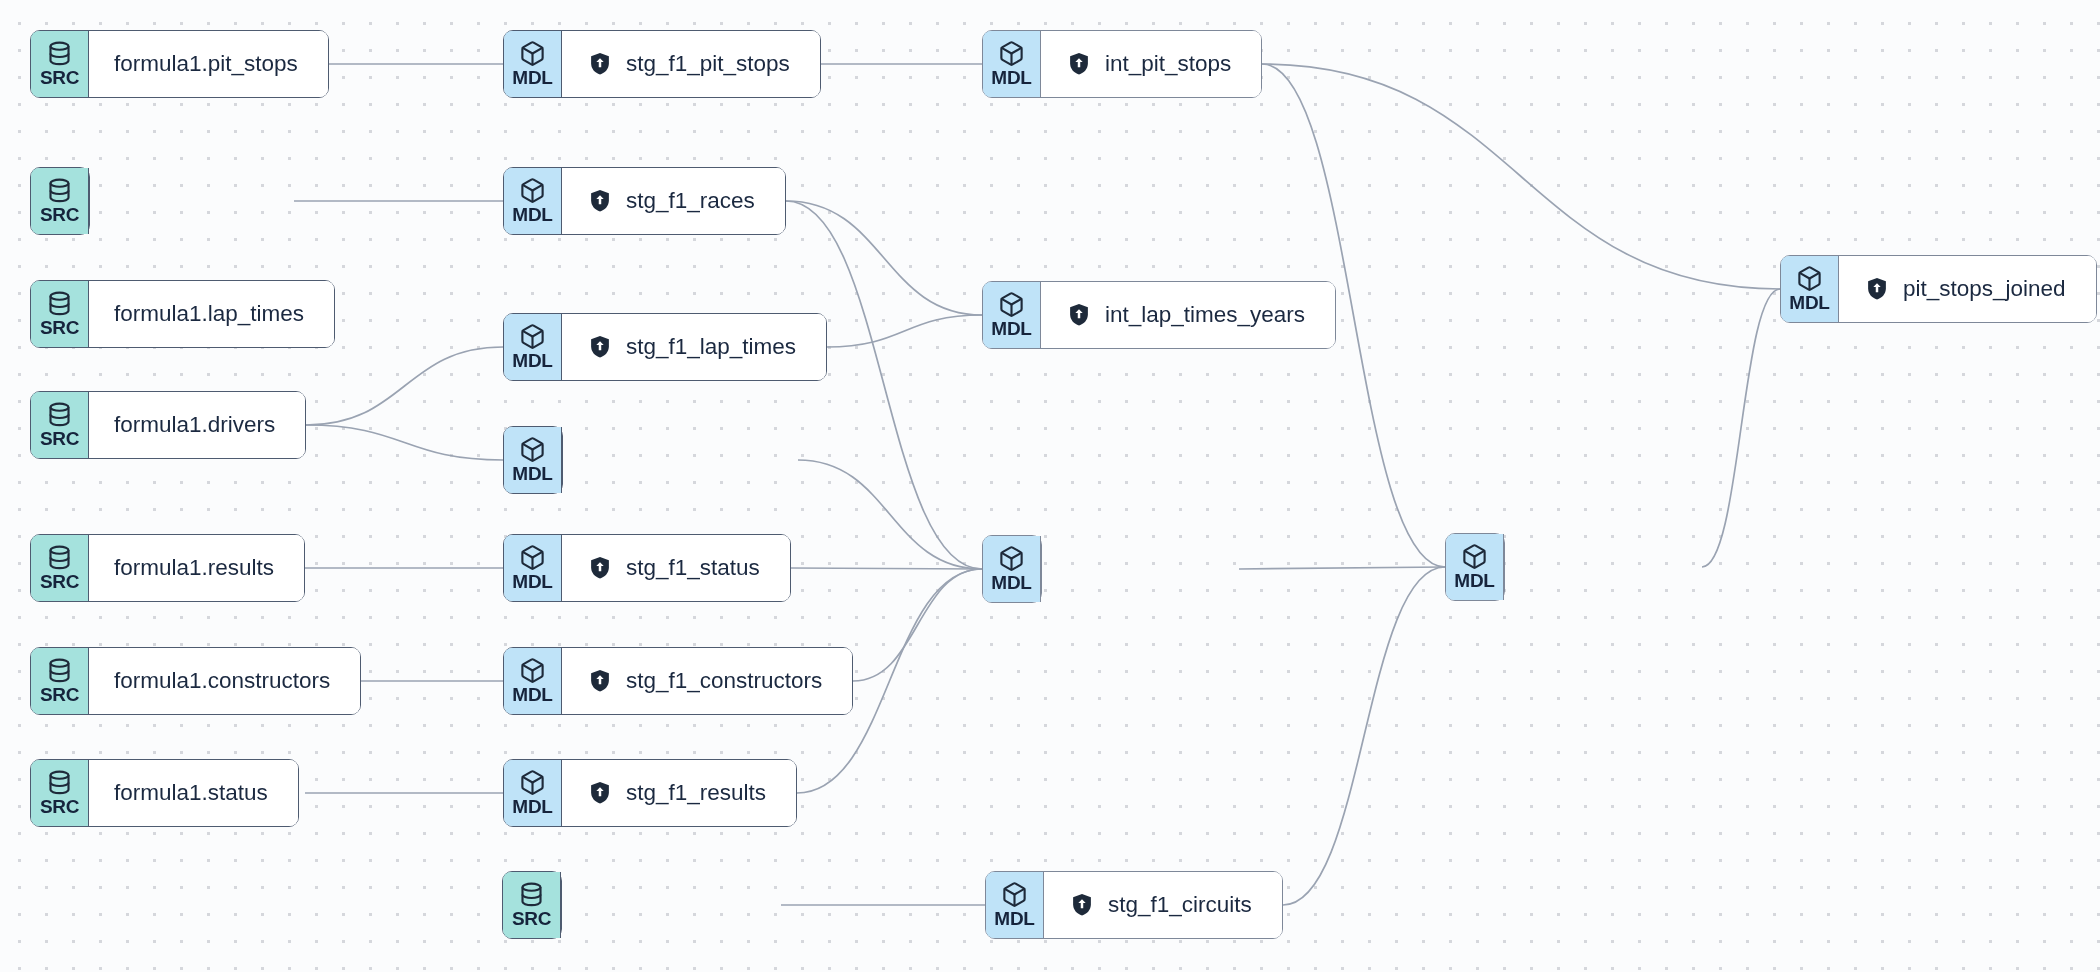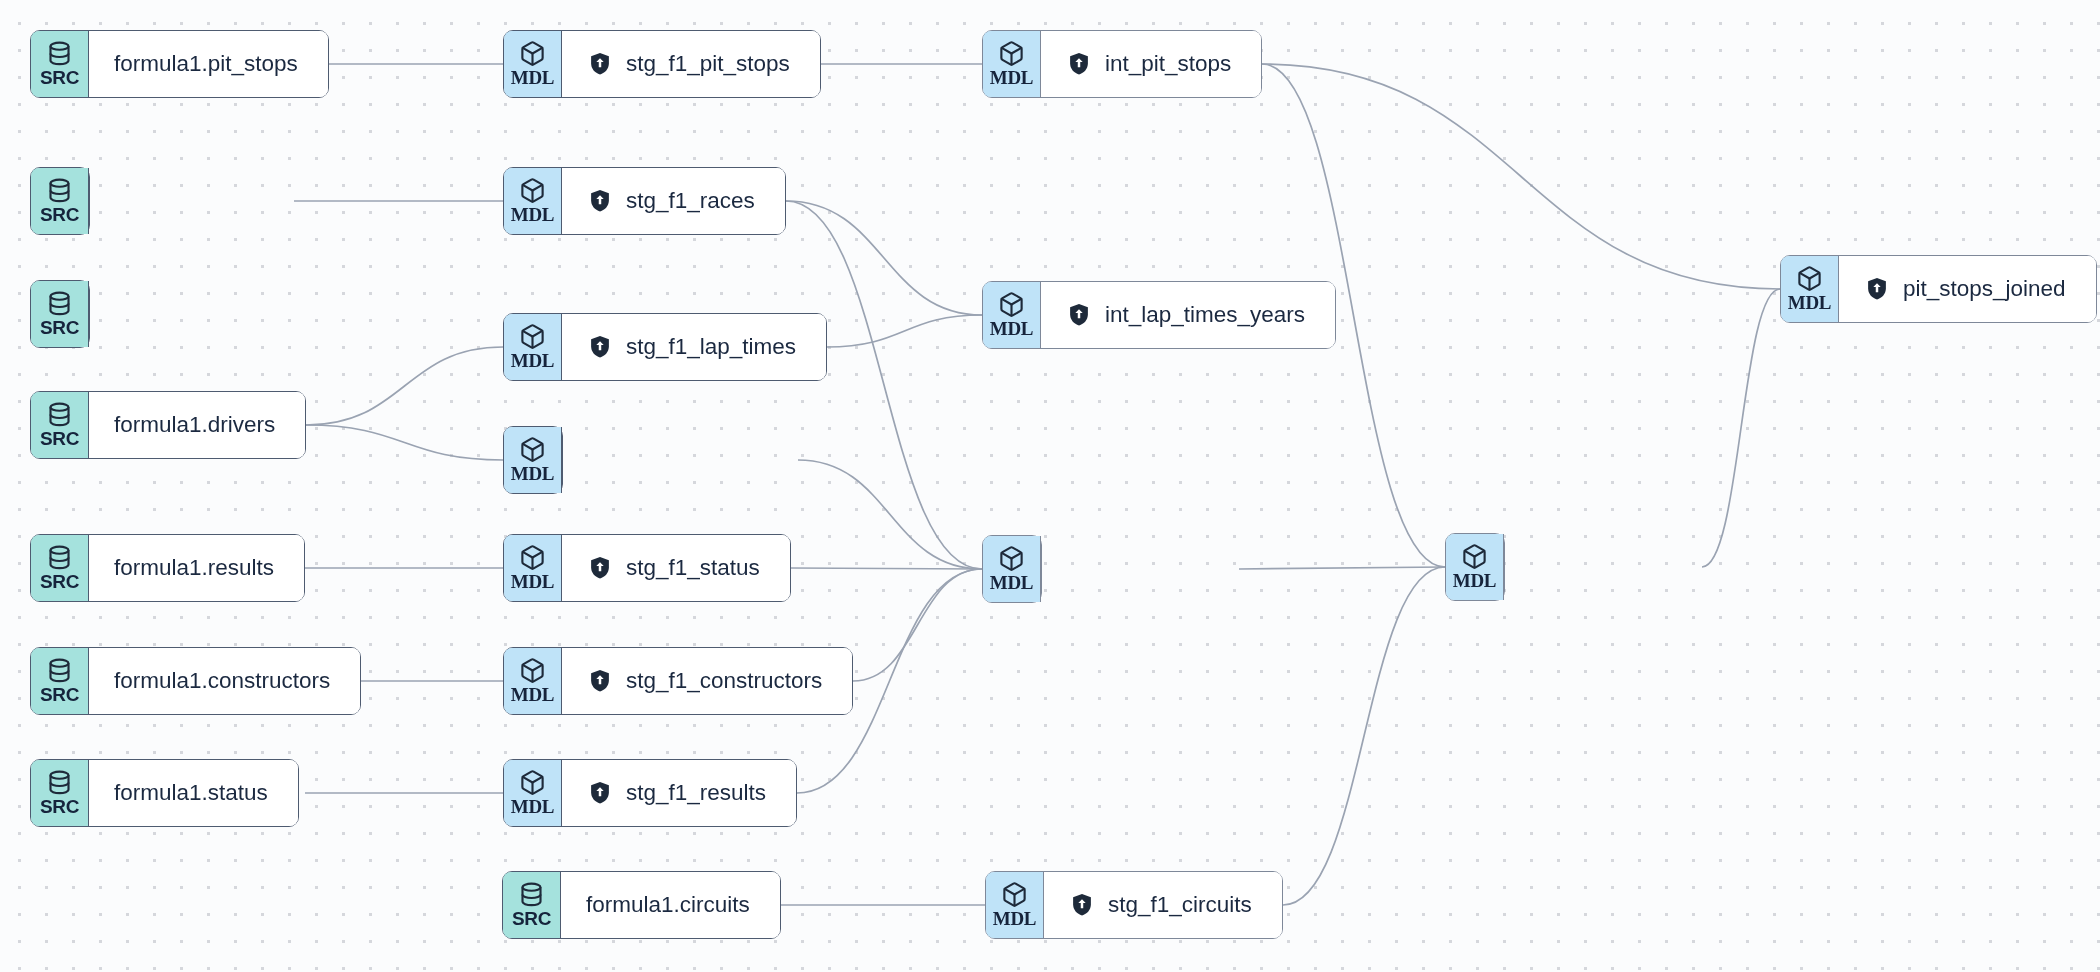--- a/index.html
+++ b/index.html
@@ -49,21 +49,21 @@
     align-items: center;
     justify-content: center;
     gap: 1px;
     border-right: 1.6px solid inherit;
     border-radius: 8px 0 0 8px;
     padding-top: 3px;
   }
   .node.dark .badge { border-right: 1.6px solid #4e5b70; }
   .node.lite .badge { border-right: 1.6px solid #7e8899; }
   .badge.src { background: #a5e2dd; }
-  .badge.mdl { background: #bfe3f8; font-family: Liberation Serif, serif; }
+  .badge.mdl { background: #bfe3f8; }
   .badge-label {
     font-size: 19px;
     font-weight: 600;
     color: #16243c;
     letter-spacing: -0.3px;
     line-height: 1;
     padding-bottom: 4px;
   }
   .badge .icon { display: flex; }
   .body {
@@ -155,20 +155,23 @@
 
   <div class="node dark" style="left:30px; top:280px;">
     <div class="badge src">
       <span class="icon">
           <svg width="27" height="27" viewBox="0 0 24 24">
             <use href="#icon-database"></use>
           </svg>
         </span>
       <span class="badge-label">SRC</span>
     </div>
+    <div class="body">
+        <span class="label">formula1.lap_times</span>
+      </div>
   </div>
 
   <div class="node dark" style="left:30px; top:391px;">
     <div class="badge src">
       <span class="icon">
           <svg width="27" height="27" viewBox="0 0 24 24">
             <use href="#icon-database"></use>
           </svg>
         </span>
       <span class="badge-label">SRC</span>
@@ -222,23 +225,20 @@
 
   <div class="node dark" style="left:502px; top:871px;">
     <div class="badge src">
       <span class="icon">
           <svg width="27" height="27" viewBox="0 0 24 24">
             <use href="#icon-database"></use>
           </svg>
         </span>
       <span class="badge-label">SRC</span>
     </div>
-    <div class="body">
-        <span class="label">formula1.circuits</span>
-      </div>
   </div>
 
   <div class="node dark" style="left:503px; top:30px;">
     <div class="badge mdl">
       <span class="icon">
           <svg width="27" height="27" viewBox="0 0 24 24">
             <use href="#icon-cube"></use>
           </svg>
         </span>
       <span class="badge-label">MDL</span>

